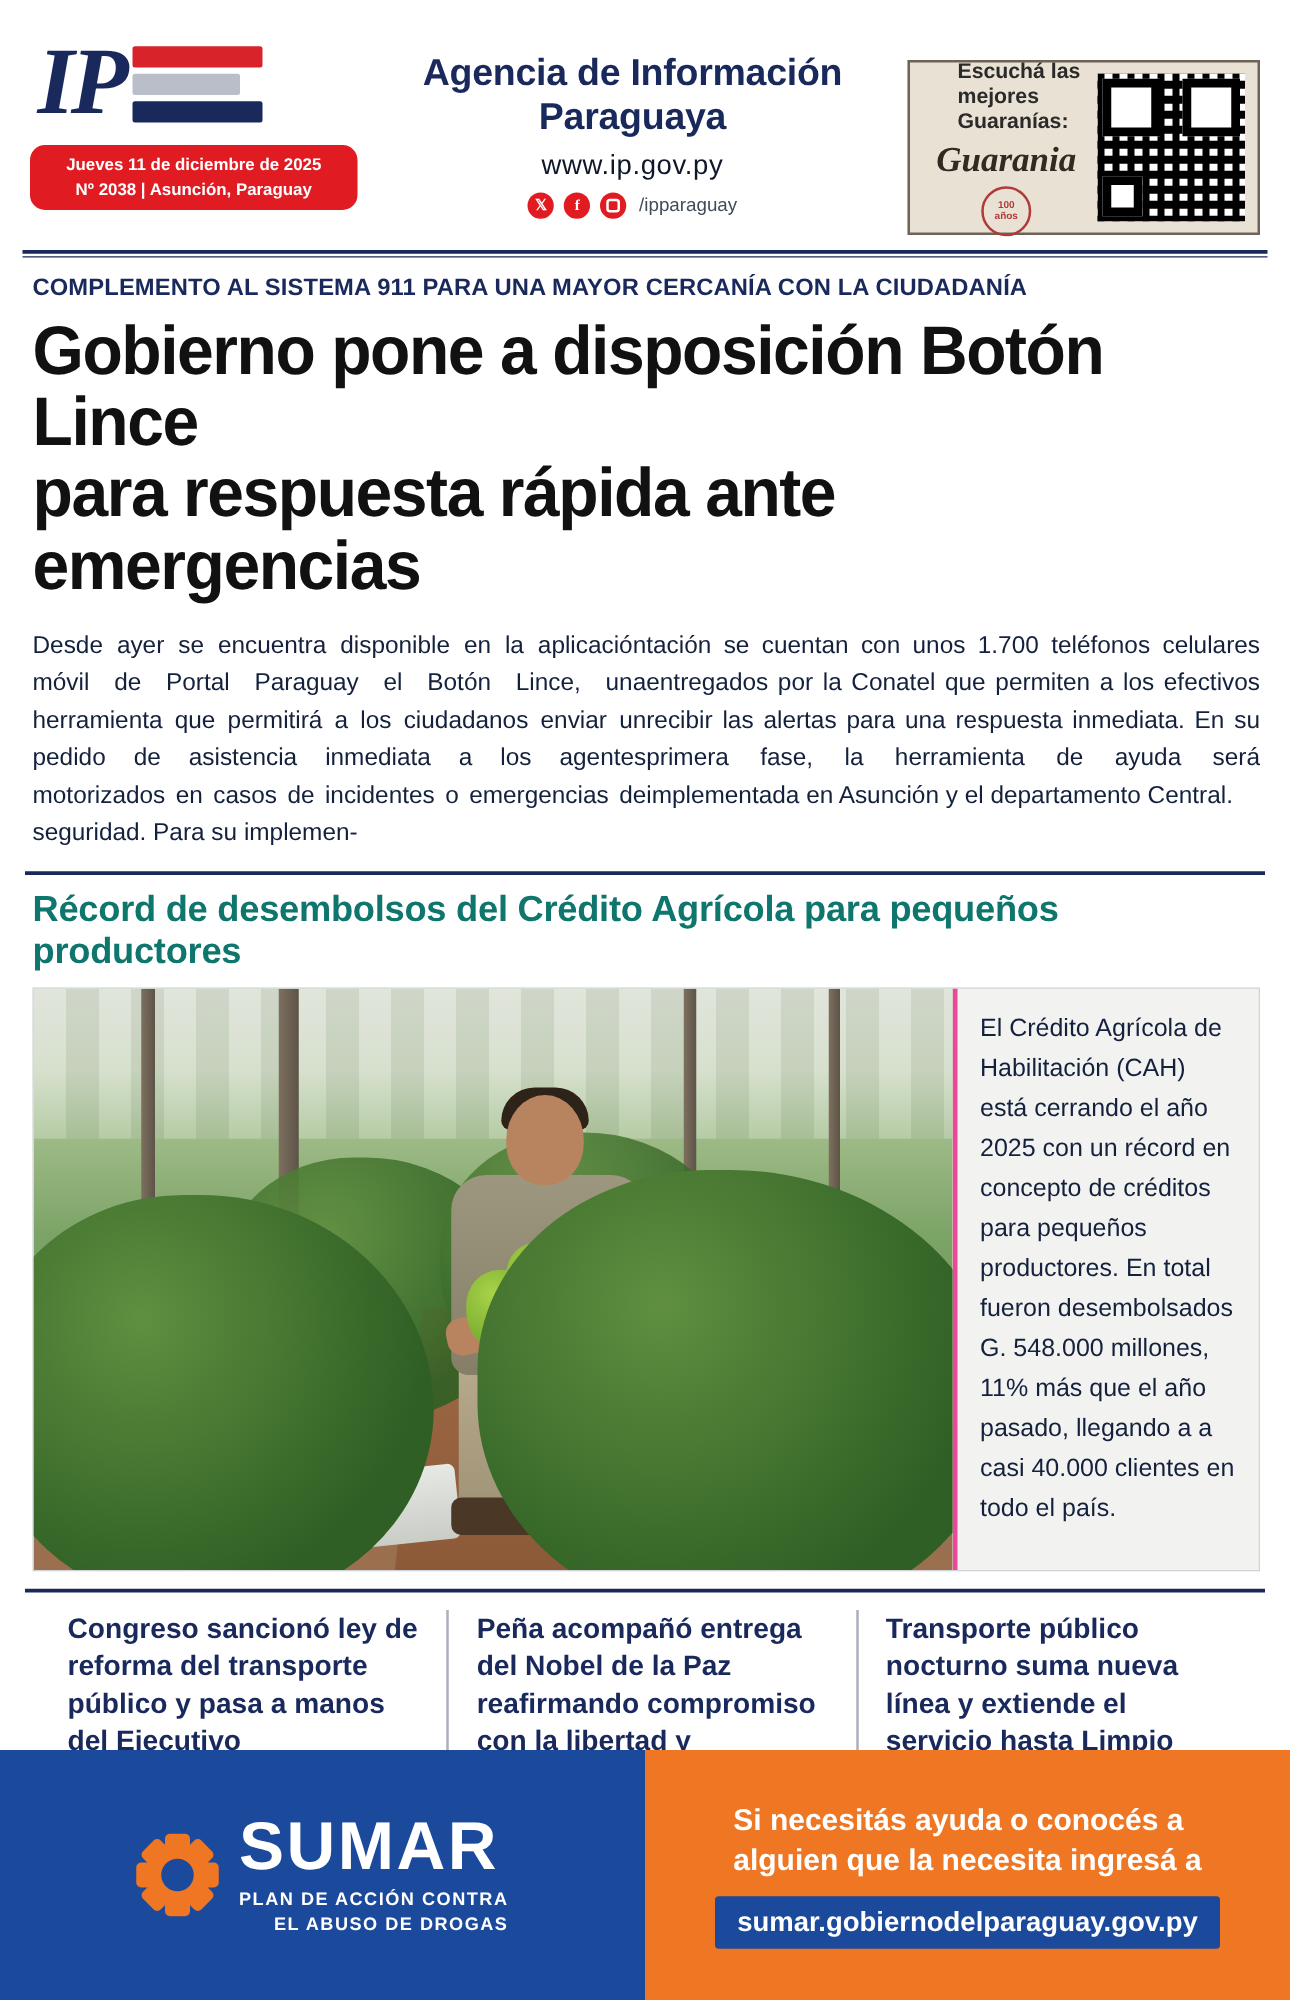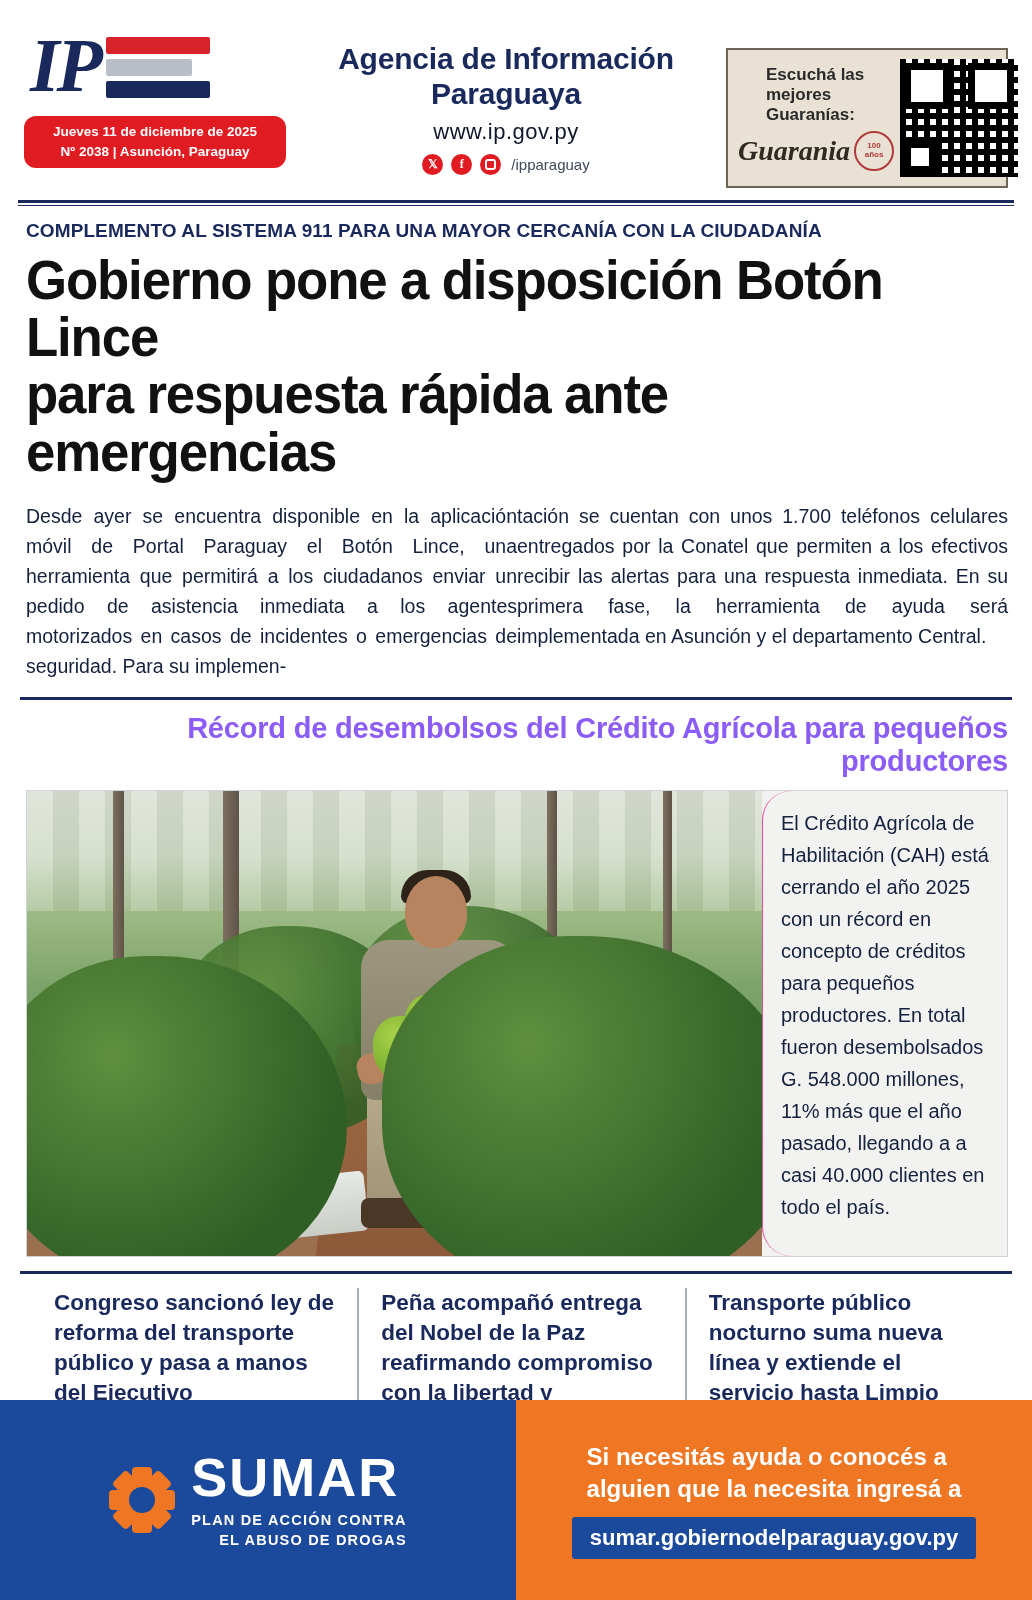--- a/index.html
+++ b/index.html
@@ -114,20 +114,21 @@
     font-weight: bold;
     font-size: 17px;
     line-height: 1.16;
     margin-left: 28px;
   }
   .promo-brand {
     margin-top: 6px;
     display: flex;
     align-items: center;
     gap: 4px;
+    flex-direction: column;
   }
   .promo-brand-word {
     font-family: "Liberation Serif", serif;
     font-style: italic;
     font-weight: bold;
     font-size: 28px;
     color: #2f2a22;
   }
   .promo-seal {
     width: 40px; height: 40px; border-radius: 50%;
@@ -193,26 +194,25 @@
     flex: 1 1 0;
     color: #14213d;
     font-size: 19.5px;
     line-height: 1.54;
     text-align: justify;
   }
 
   
   .rule-sep { height: 3px; background: #19295c; margin: 16px 20px 0 20px; }
   .sub-headline {
-    color: #8b5cf6;
+    color: #0f766e;
     font-weight: bold;
     font-size: 29px;
     padding: 12px 24px 0 26px;
     letter-spacing: -0.2px;
-    text-align: right;
   }
   .story2 {
     display: flex;
     margin: 12px 24px 0 26px;
     border: 1px solid #cfd3da;
     background: #f2f2f0;
   }
   .photo {
     flex: 0 0 735px;
     height: 465px;
@@ -290,22 +290,21 @@
   }
   .photo .h1 { left: 30px; top: 176px; width: 48px; height: 30px; transform: rotate(-12deg); }
   .photo .h2 { left: 142px; top: 182px; width: 46px; height: 30px; transform: rotate(14deg); }
 
   .story2-text {
     flex: 1 1 auto;
     padding: 16px 16px 10px 18px;
     color: #14213d;
     font-size: 20px;
     line-height: 1.6;
-    border-left: 1px solid #ec4899;
-    border-radius: 29px;
+    border-left: 4px solid #ec4899;
   }
 
   
   .rule-sep2 { height: 3px; background: #19295c; margin: 14px 20px 0 20px; }
   .teasers {
     display: flex;
     margin: 14px 20px 0 26px;
     gap: 0;
   }
   .teaser {

